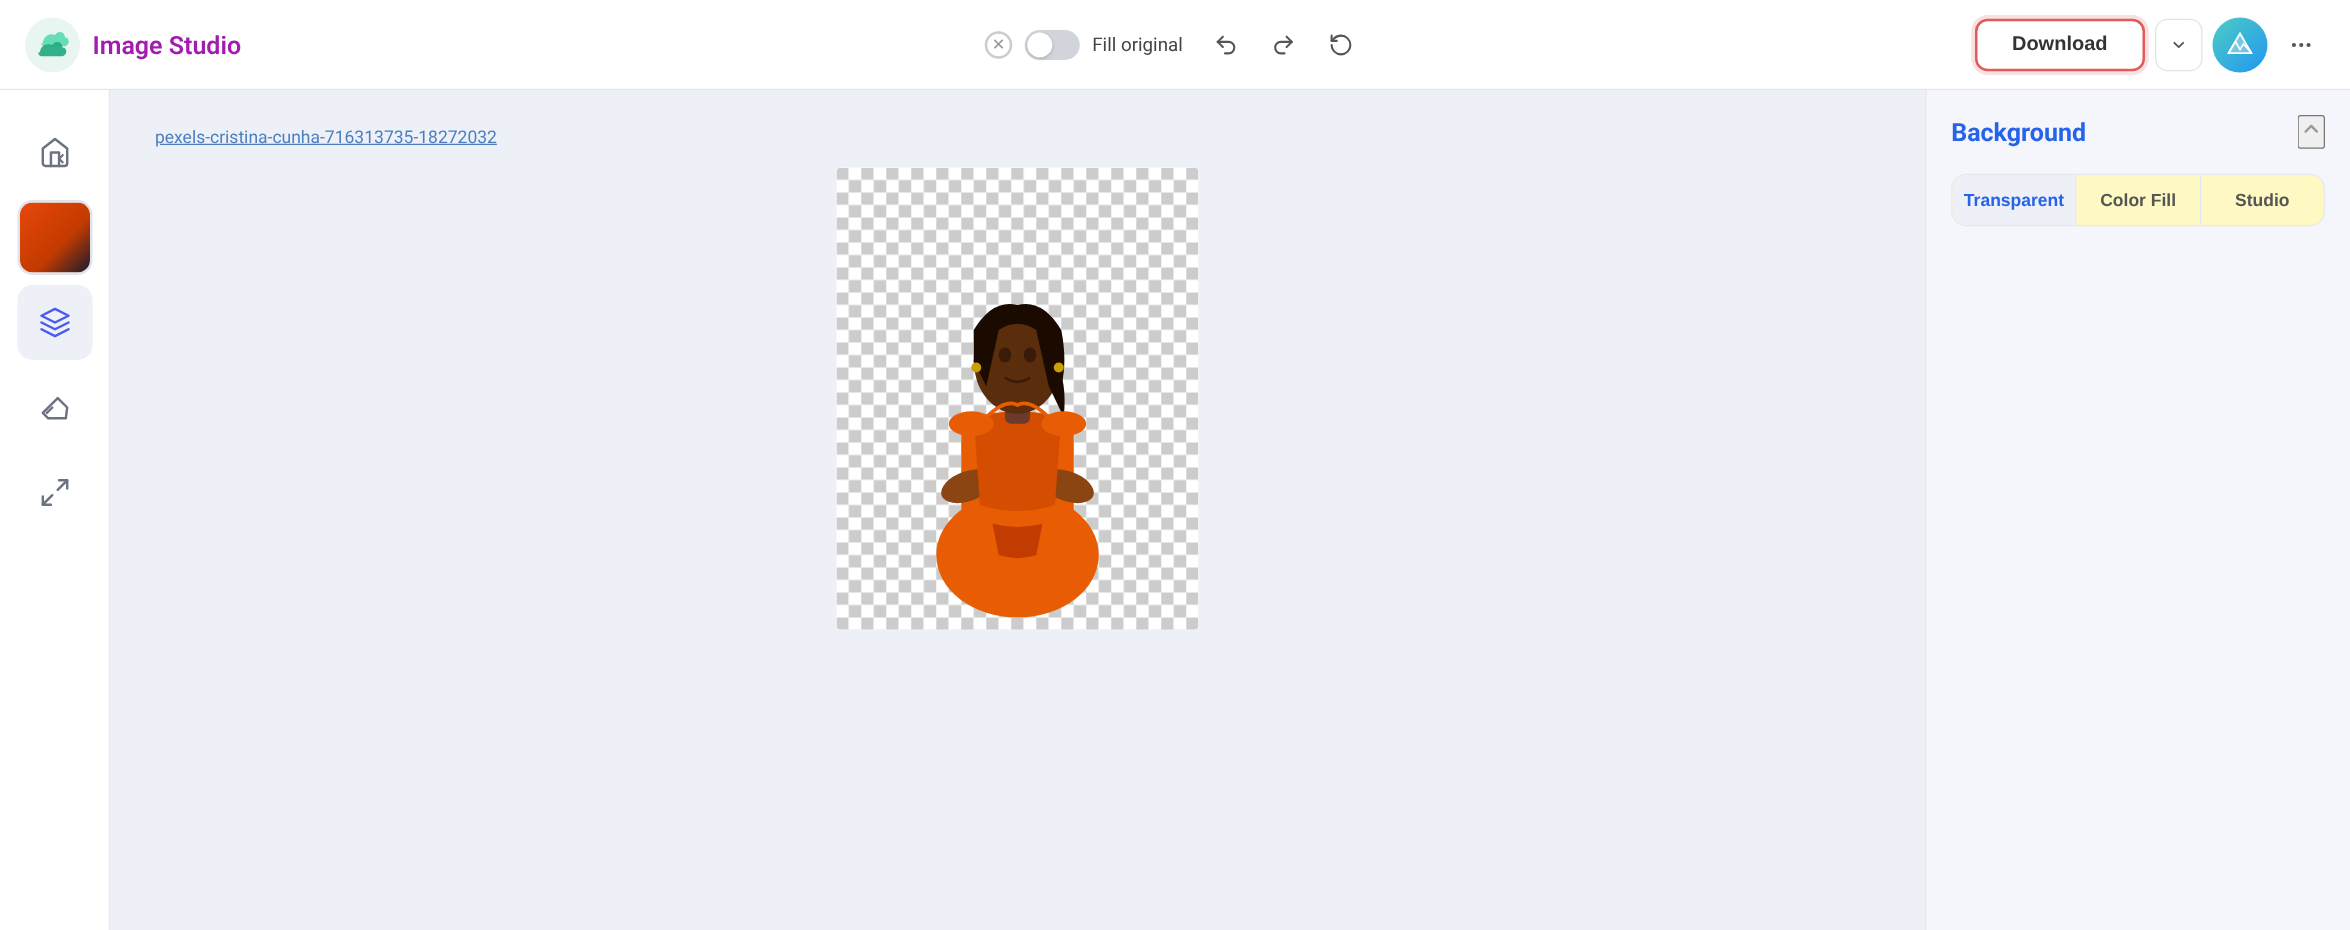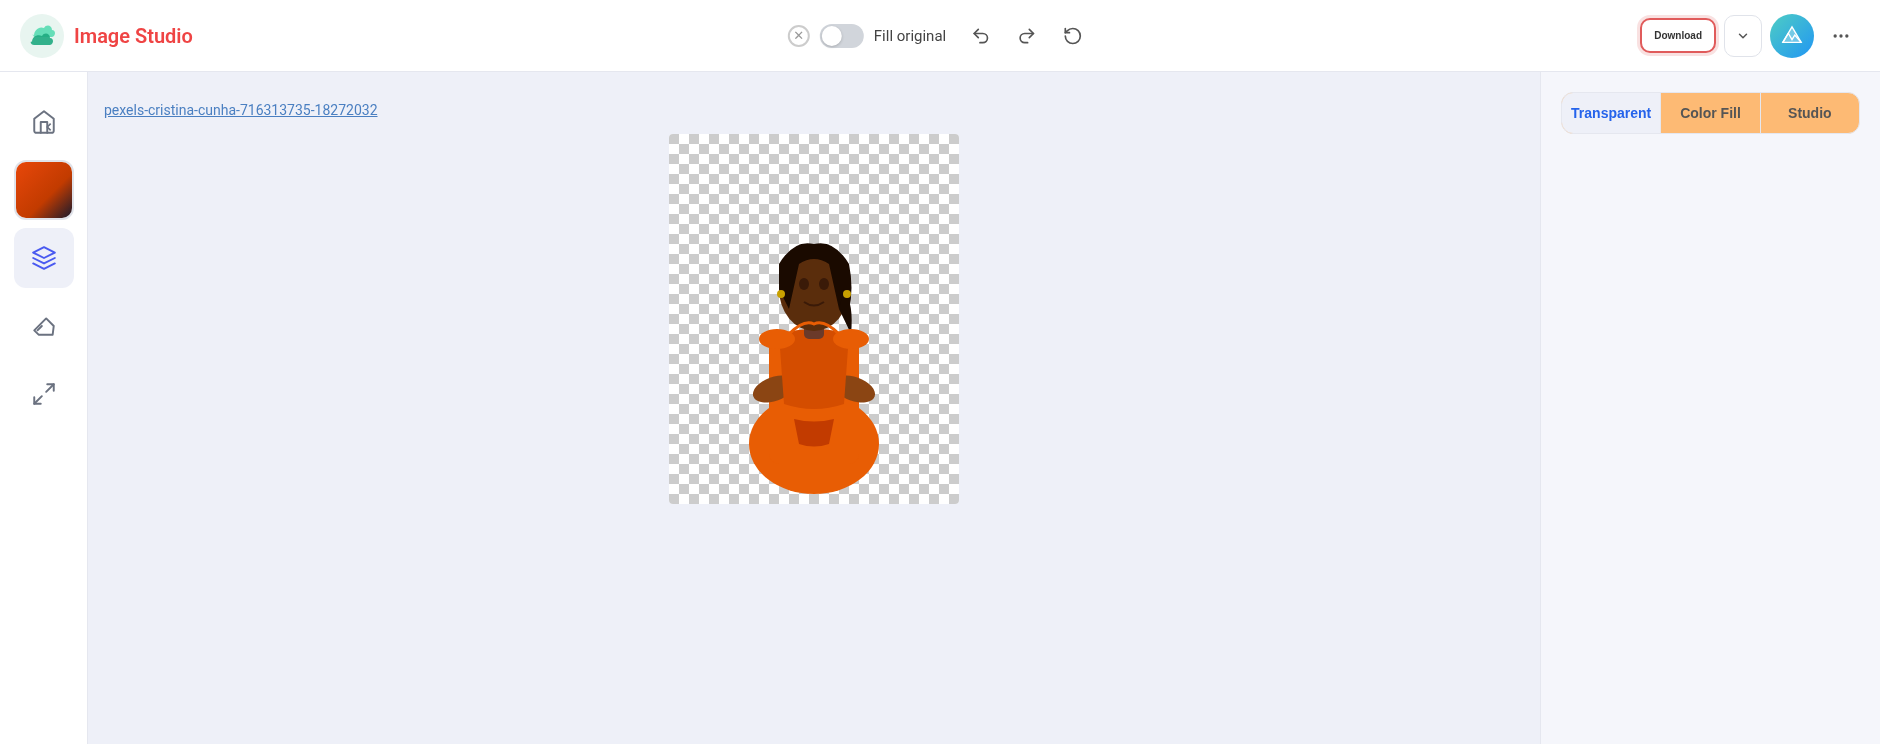--- a/index.html
+++ b/index.html
@@ -30,21 +30,21 @@
     }
 
     .logo-icon {
       width: 44px;
       height: 44px;
     }
 
     .app-title {
       font-size: 20px;
       font-weight: 600;
-      color: #ef4444;
+      color: #a21caf;
     }
 
     .header-center {
       display: flex;
       align-items: center;
       gap: 16px;
       position: absolute;
       left: 50%;
       transform: translateX(-50%);
     }
@@ -113,26 +113,26 @@
     }
 
     .header-right {
       display: flex;
       align-items: center;
       gap: 8px;
       margin-left: auto;
     }
 
     .download-btn {
-      padding: 10px 12px;
+      padding: 10px 28px;
       background: #ffffff;
       color: #333;
       border: 2.5px solid #e05b5b;
       border-radius: 10px;
-      font-size: 10px;
+      font-size: 16px;
       font-weight: 600;
       cursor: pointer;
       box-shadow: 0 0 0 3px rgba(224, 91, 91, 0.18);
     }
 
     .download-chevron-btn {
       width: 38px;
       height: 42px;
       background: #ffffff;
       border: 1px solid #e0e3ea;
@@ -227,21 +227,21 @@
       background: linear-gradient(135deg, #e8470a 0%, #c23b00 60%, #1a1a2e 100%);
     }
 
     
     .canvas-area {
       flex: 1;
       background: #eef0f8;
       display: flex;
       flex-direction: column;
       align-items: center;
-      padding: 30px 16px;
+      padding: 30px 36px;
       overflow: hidden;
     }
 
     .file-name {
       align-self: flex-start;
       font-size: 14px;
       color: #4a7fc1;
       margin-bottom: 16px;
       text-decoration: underline;
       cursor: pointer;
@@ -298,21 +298,21 @@
     }
 
     .panel-chevron {
       color: #999;
       font-size: 18px;
       cursor: pointer;
     }
 
     .bg-options {
       display: flex;
-      background: #fdba74;
+      background: #fef9c3;
       border-radius: 12px;
       border: 1px solid #e5e7ef;
       overflow: hidden;
     }
 
     .bg-option {
       flex: 1;
       padding: 12px 8px;
       text-align: center;
       font-size: 14px;
@@ -489,20 +489,28 @@
         <ellipse cx="108" cy="205" rx="18" ry="10" fill="#e85d04"></ellipse>
         <ellipse cx="182" cy="205" rx="18" ry="10" fill="#e85d04"></ellipse>
 
         <circle cx="112" cy="160" r="4" fill="#c8a000"></circle>
         <circle cx="178" cy="160" r="4" fill="#c8a000"></circle>
       </svg>
     </div>
   </div>
 
   <div class="right-panel">
+    <div class="panel-header">
+      <span class="panel-title">Background</span>
+      <button class="panel-chevron">
+        <svg width="18" height="18" viewBox="0 0 24 24" fill="none" stroke="#999" stroke-width="2.5" stroke-linecap="round" stroke-linejoin="round">
+          <path d="M18 15l-6-6-6 6"></path>
+        </svg>
+      </button>
+    </div>
 
     <div class="bg-options">
       <button class="bg-option selected">Transparent</button>
       <button class="bg-option">Color Fill</button>
       <button class="bg-option">Studio</button>
     </div>
   </div>
 
 </div>
 

